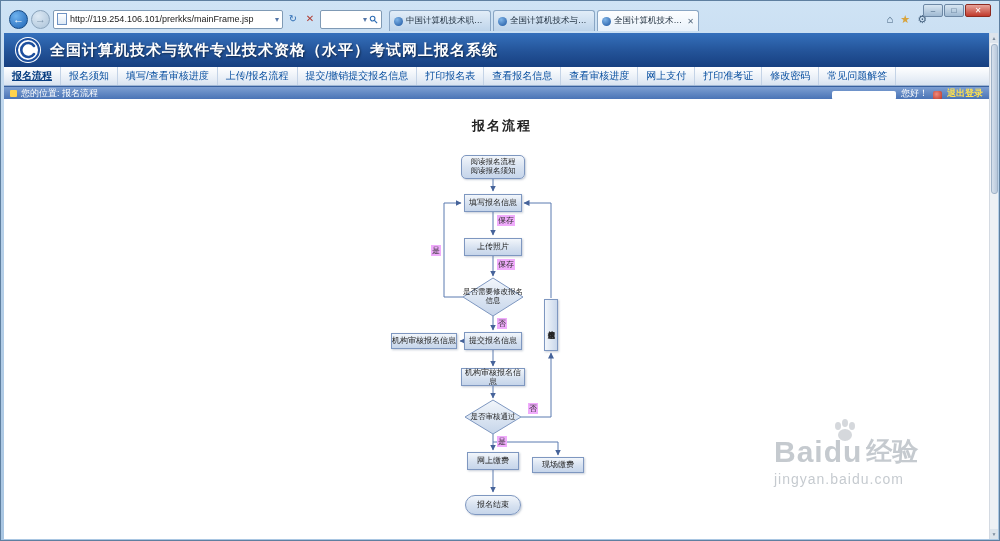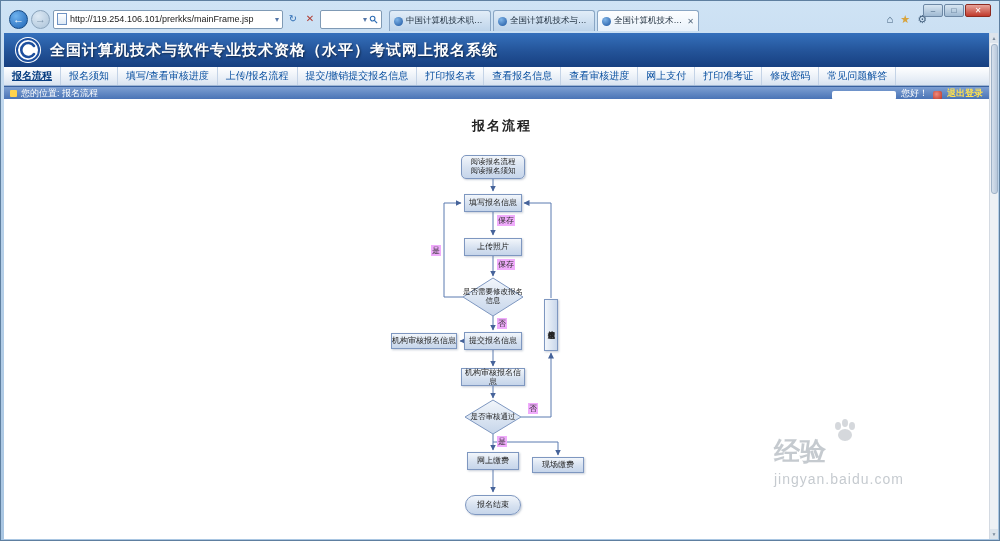--- a/index.html
+++ b/index.html
@@ -253,20 +253,21 @@
       </div>
 
       <div class="watermark">
         <div class="wm-row">
           <svg class="paw" width="26" height="26" viewBox="0 0 26 26">
             <ellipse cx="6" cy="8" rx="3" ry="4" fill="rgba(150,158,168,.5)"></ellipse>
             <ellipse cx="13" cy="5" rx="3" ry="4" fill="rgba(150,158,168,.5)"></ellipse>
             <ellipse cx="20" cy="8" rx="3" ry="4" fill="rgba(150,158,168,.5)"></ellipse>
             <ellipse cx="13" cy="17" rx="7" ry="6" fill="rgba(150,158,168,.5)"></ellipse>
           </svg>
+          <span class="wm-brand">Baidu</span>
           <span class="wm-cn">经验</span>
         </div>
         <div class="wm-domain">jingyan.baidu.com</div>
       </div>
 
     </div>
 
     <div class="scrollbar">
       <div class="sb-btn">▲</div>
       <div class="sb-thumb"></div>

